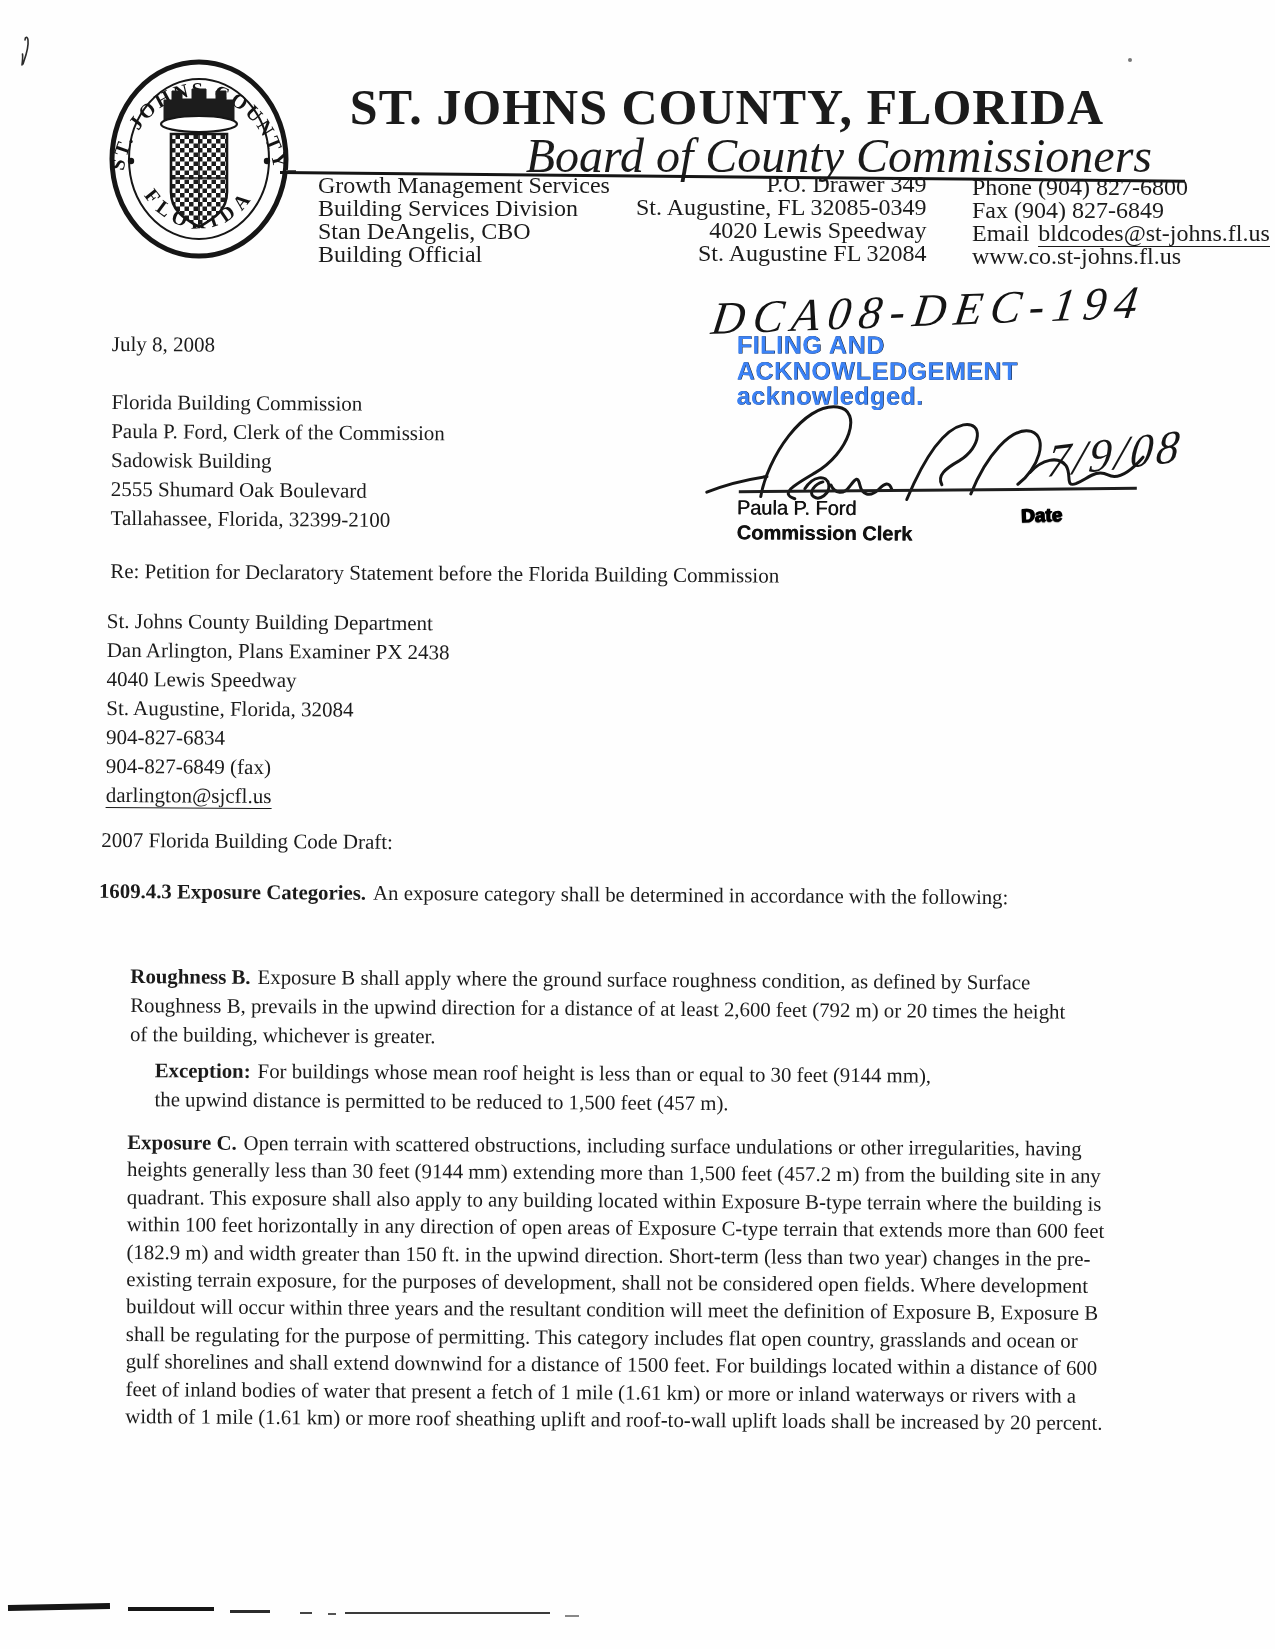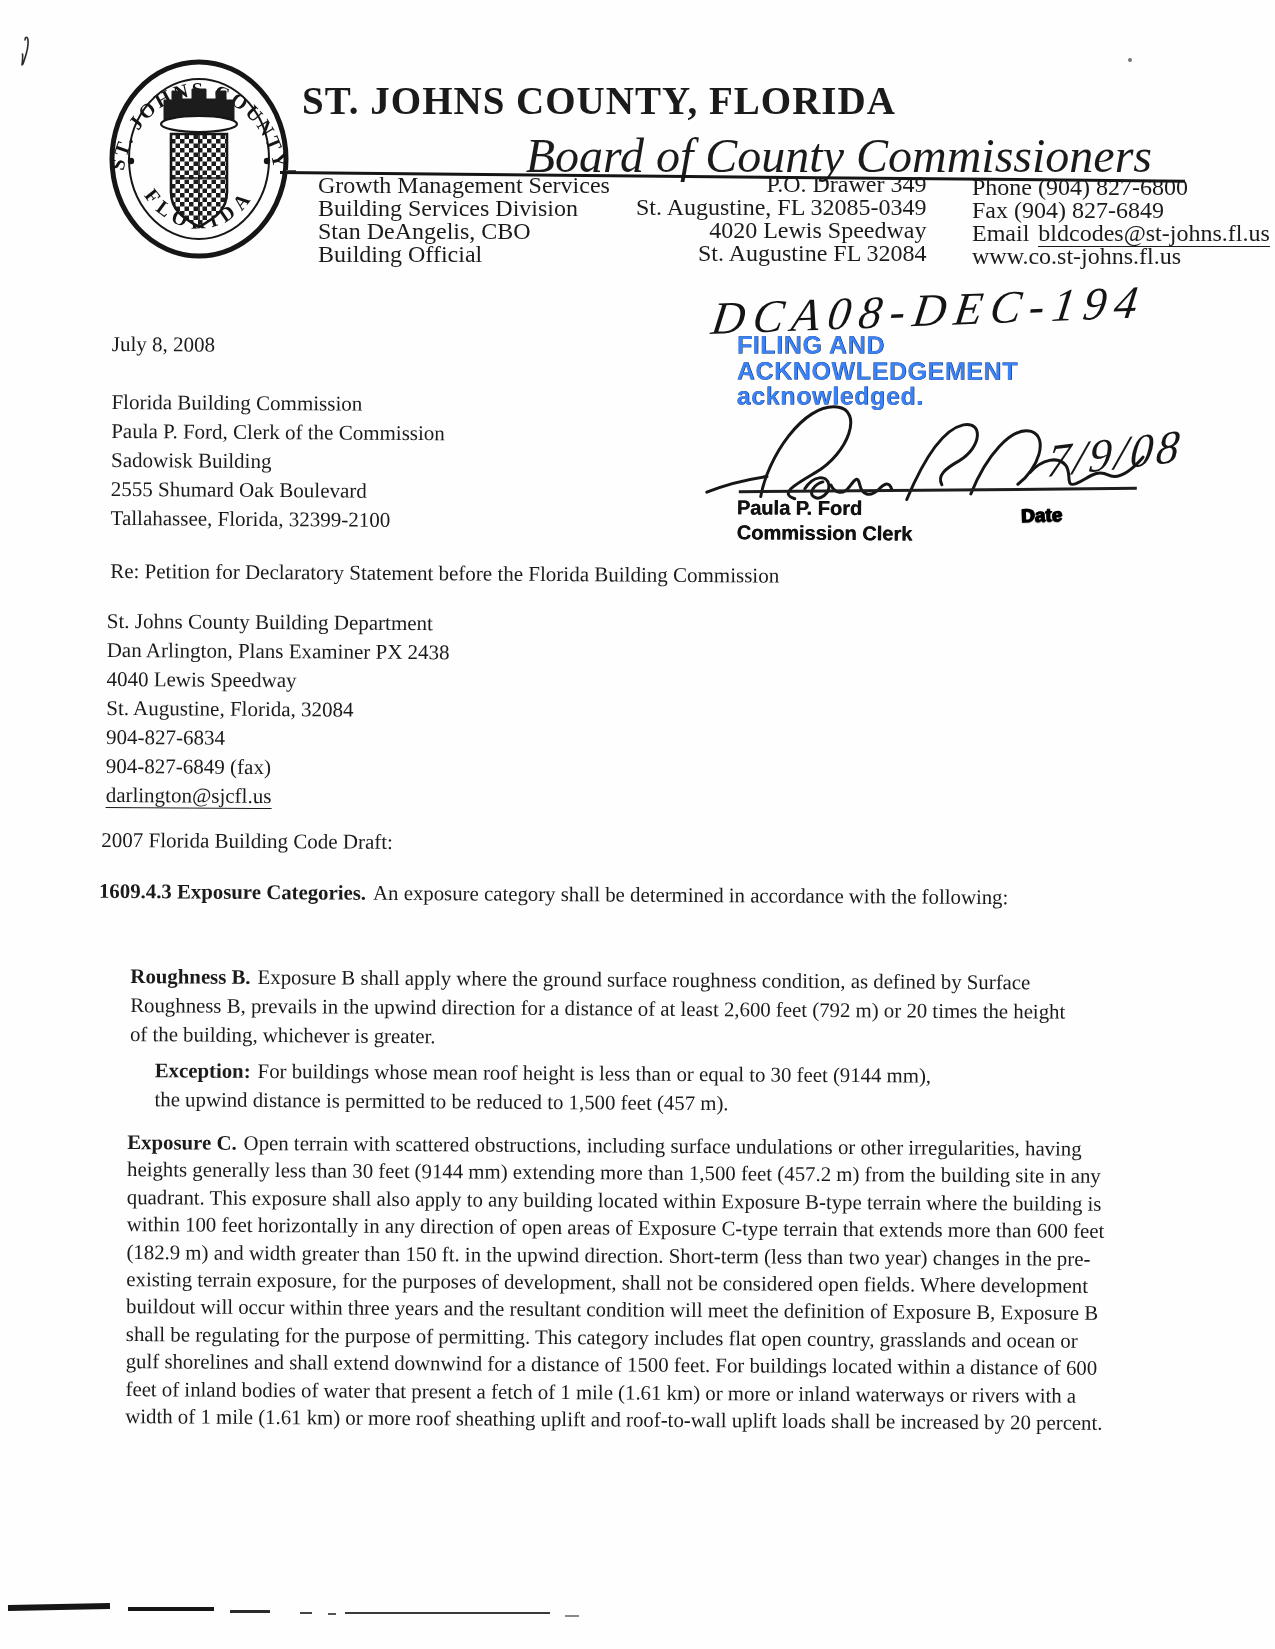--- a/index.html
+++ b/index.html
@@ -1,21 +1,21 @@
 <!DOCTYPE html>
 <html><head>
 <meta charset="utf-8">
 <style>
   html,body{margin:0;padding:0;background:#e8e8e8;}
   .page{position:relative;width:1275px;height:1649px;background:#fefefe;overflow:hidden;
         font-family:"Liberation Serif",serif;color:#1b1b1b;}
   .abs{position:absolute;}
 
   
-  .lh-title{left:302px;top:78px;width:850px;text-align:left;font-size:39px;font-weight:bold;
+  .lh-title{left:302px;top:78px;width:850px;text-align:center;font-size:50px;font-weight:bold;
             letter-spacing:1px;}
   .lh-sub{left:302px;top:128px;width:850px;text-align:right;font-size:48px;font-style:italic;}
   .lh-rule{left:280px;top:171px;width:905px;height:3px;background:#151515;
            transform:rotate(0.55deg);transform-origin:left center;}
   .lh-col{font-family:"Liberation Serif",serif;font-size:24px;line-height:23px;}
   .col-dept{left:318px;top:174px;}
   .col-addr{left:636px;top:173px;text-align:right;}
   .col-contact{left:928px;top:176px;margin-left:44px;}
   .u{border-bottom:1.5px solid #1b1b1b;}
   .lbl{margin-right:9px;}
@@ -31,21 +31,21 @@
   .case-no{left:712px;top:278px;font-size:46px;font-style:italic;letter-spacing:8px;
            transform:rotate(-2.6deg) skewX(-10deg);color:#141414;white-space:nowrap;}
   .stamp{font-family:"Liberation Sans",sans-serif;font-weight:700;font-size:25px;
          line-height:25.5px;color:#3b82f6;letter-spacing:0.6px;
          text-shadow:0.5px 0 0 #121212;transform:rotate(-0.3deg);}
   .stamp-block{left:737px;top:327px;width:420px;}
   .smudge{text-shadow:1.2px 0 0 #000,2.4px 0.6px 1px #000;margin-left:6px;}
   .sig-svg{left:700px;top:392px;}
   .sig-line{left:740px;top:486px;width:398px;height:2.5px;background:#1e1e1e;
             transform:rotate(-0.9deg);transform-origin:left center;}
-  .sig-name{left:738px;top:492px;font-family:"Liberation Sans",sans-serif;font-weight:700;
+  .sig-name{left:738px;top:492px;font-family:"Liberation Sans",sans-serif;font-weight:400;
             font-size:20px;color:#121212;text-shadow:0.5px 0 0 #121212;}
   .sig-title{left:738px;top:517px;font-family:"Liberation Sans",sans-serif;font-weight:700;
              font-size:20px;color:#121212;text-shadow:0.5px 0 0 #121212;}
   .date-label{left:1022px;top:498px;font-family:"Liberation Sans",sans-serif;font-weight:700;
               font-size:19px;color:#000;text-shadow:1.3px 0 0 #000,0 1px 1px #000;
               transform:rotate(-2deg);}
   .hand-date{left:1048px;top:420px;font-size:46px;font-style:italic;letter-spacing:3px;
              transform:rotate(-7deg) skewX(-12deg);color:#161616;white-space:nowrap;}
 
   

